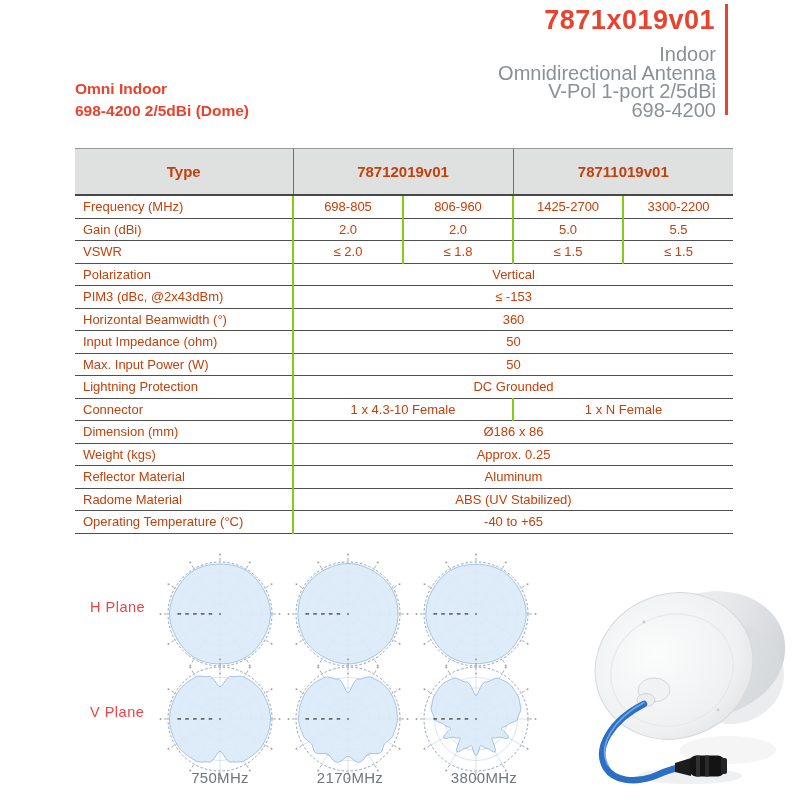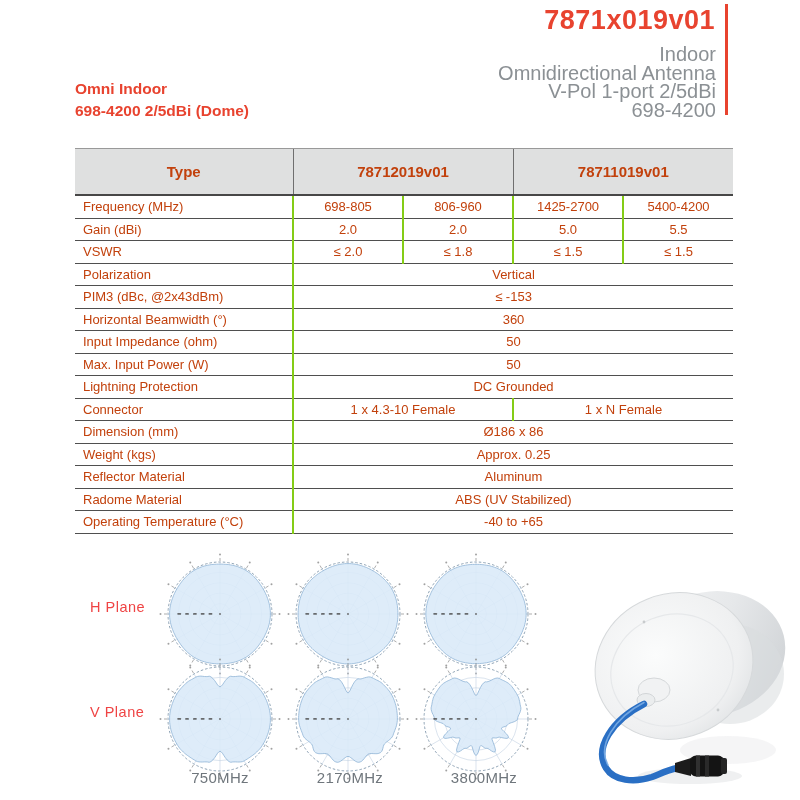--- a/index.html
+++ b/index.html
@@ -79,21 +79,21 @@
       <th colspan="2">78712019v01</th>
       <th colspan="2">78711019v01</th>
     </tr>
   </thead>
   <tbody>
       <tr>
         <td class="lbl">Frequency (MHz)</td>
         <td class="val">698-805</td>
         <td class="val">806-960</td>
         <td class="val">1425-2700</td>
-        <td class="val">5400-4200</td>
+        <td class="val">3300-2200</td>
       </tr>
       <tr>
         <td class="lbl">Gain (dBi)</td>
         <td class="val">2.0</td>
         <td class="val">2.0</td>
         <td class="val">5.0</td>
         <td class="val">5.5</td>
       </tr>
       <tr>
         <td class="lbl">VSWR</td>

